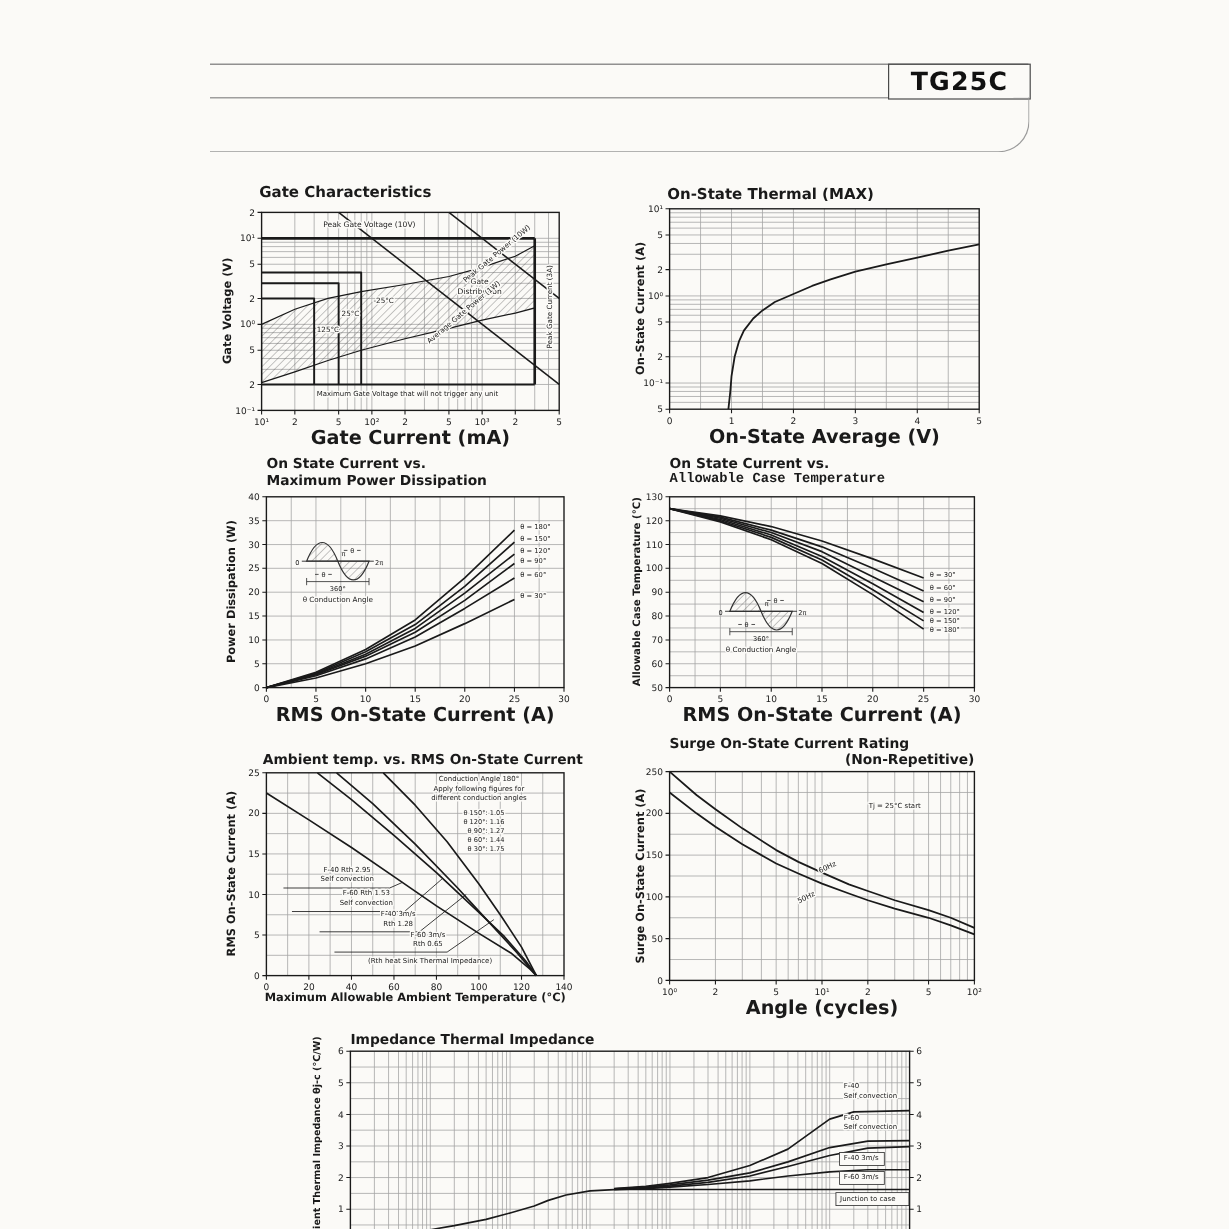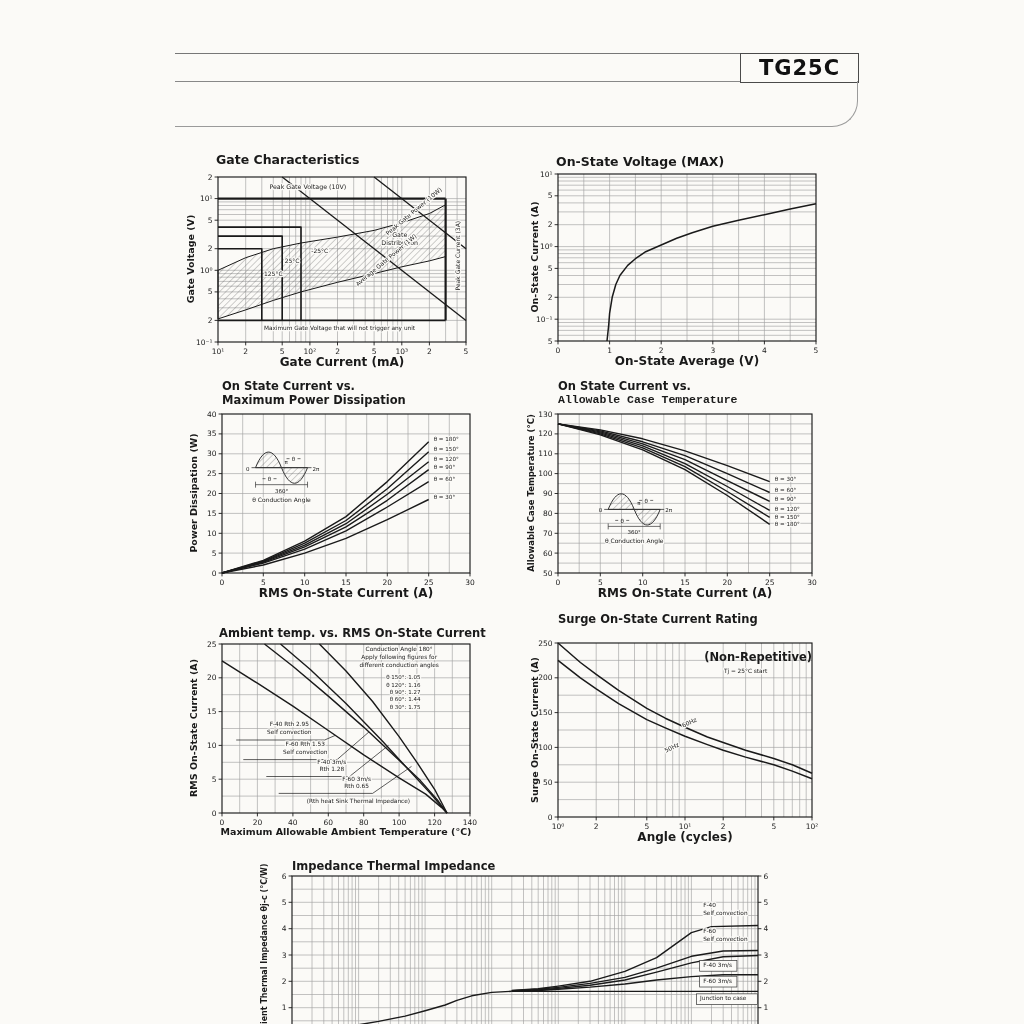--- a/index.html
+++ b/index.html
@@ -5,21 +5,21 @@
   html,body{margin:0;padding:0;background:#fbfaf7;}
   #page{position:relative;width:1024px;height:1024px;background:#fbfaf7;overflow:hidden;
         font-family:"DejaVu Sans",sans-serif;color:#1a1a1a;margin-top:46px;}
   .rule{position:absolute;border-top:1.6px solid #777;}
   .pnbox{position:absolute;border:1.7px solid #4a4a4a;display:flex;align-items:center;justify-content:center;
          font-weight:bold;font-size:21px;letter-spacing:1px;color:#111;background:transparent;}
   .tab{position:absolute;border-right:1.2px solid #9a9a9a;border-bottom:1.2px solid #9a9a9a;
        border-bottom-right-radius:26px;}
   .title{position:absolute;font-weight:bold;font-size:12.5px;white-space:nowrap;}
   .title.sm{font-size:11.5px;}
-  .xlab{position:absolute;font-weight:bold;font-size:12px;text-align:center;white-space:nowrap;}
+  .xlab{position:absolute;font-weight:bold;font-size:16px;text-align:center;white-space:nowrap;}
   .ylab{position:absolute;font-weight:bold;font-size:9.5px;white-space:nowrap;
         transform:translate(-50%,-50%) rotate(-90deg);}
   svg{position:absolute;left:0;top:0;}
 </style>
 </head>
 <body>
 
 <div id="page">
 
   <div class="rule" style="left:175px;top:7px;width:682px;"></div>
@@ -297,39 +297,39 @@
         <text x="703.1512181028496" y="936.8066666666666" fill="#1a1a1a" font-size="5.8" text-anchor="start" font-family="DejaVu Sans, sans-serif">F-60 3m/s</text>
         <rect x="696.605076588382" y="947.8500000000001" width="60.824" height="10.8" fill="#fbfaf7" stroke="#333" stroke-width="0.7"></rect>
         <text x="700.105076588382" y="954.45" fill="#1a1a1a" font-size="5.8" text-anchor="start" font-family="DejaVu Sans, sans-serif">Junction to case</text>
       </g>
     </svg>
 
   <div class="title" style="left:216px;top:106px;">Gate Characteristics</div>
   <div class="xlab" style="left:218px;top:309px;width:248px;">Gate Current (mA)</div>
   <div class="ylab" style="left:190px;top:213px;">Gate Voltage (V)</div>
 
-  <div class="title" style="left:556px;top:108px;">On-State Voltage (MAX)</div>
+  <div class="title" style="left:556px;top:108px;">On-State Thermal (MAX)</div>
   <div class="xlab" style="left:558px;top:308px;width:258px;">On-State Average (V)</div>
   <div class="ylab" style="left:534px;top:211px;">On-State Current (A)</div>
 
   <div class="title sm" style="left:222px;top:333px;">On State Current vs.</div>
   <div class="title sm" style="left:222px;top:347px;">Maximum Power Dissipation</div>
   <div class="xlab" style="left:222px;top:540px;width:248px;">RMS On-State Current (A)</div>
   <div class="ylab" style="left:193px;top:447px;">Power Dissipation (W)</div>
 
   <div class="title sm" style="left:558px;top:333px;">On State Current vs.</div>
   <div class="title sm" style="left:558px;top:347px;font-family:Liberation Mono, monospace;">Allowable Case Temperature</div>
   <div class="xlab" style="left:558px;top:540px;width:254px;">RMS On-State Current (A)</div>
   <div class="ylab" style="left:531px;top:447px;font-size:8.5px;">Allowable Case Temperature (°C)</div>
 
   <div class="title sm" style="left:219px;top:580px;">Ambient temp. vs. RMS On-State Current</div>
   <div class="xlab" style="left:210px;top:780px;width:272px;font-size:9.5px;">Maximum Allowable Ambient Temperature (°C)</div>
   <div class="ylab" style="left:193px;top:682px;">RMS On-State Current (A)</div>
 
   <div class="title sm" style="left:558px;top:566px;">Surge On-State Current Rating</div>
-  <div class="title sm" style="left:558px;top:604px;width:254px;text-align:right;">(Non-Repetitive)</div>
+  <div class="title sm" style="left:558px;top:580px;width:254px;text-align:right;">(Non-Repetitive)</div>
   <div class="xlab" style="left:558px;top:784px;width:254px;">Angle (cycles)</div>
   <div class="ylab" style="left:534px;top:684px;">Surge On-State Current (A)</div>
 
   <div class="title sm" style="left:292px;top:813px;">Impedance Thermal Impedance</div>
   <div class="ylab" style="left:264px;top:910px;font-size:8px;">Transient Thermal Impedance θj-c (°C/W)</div>
 
 </div>
 
 </body></html>

